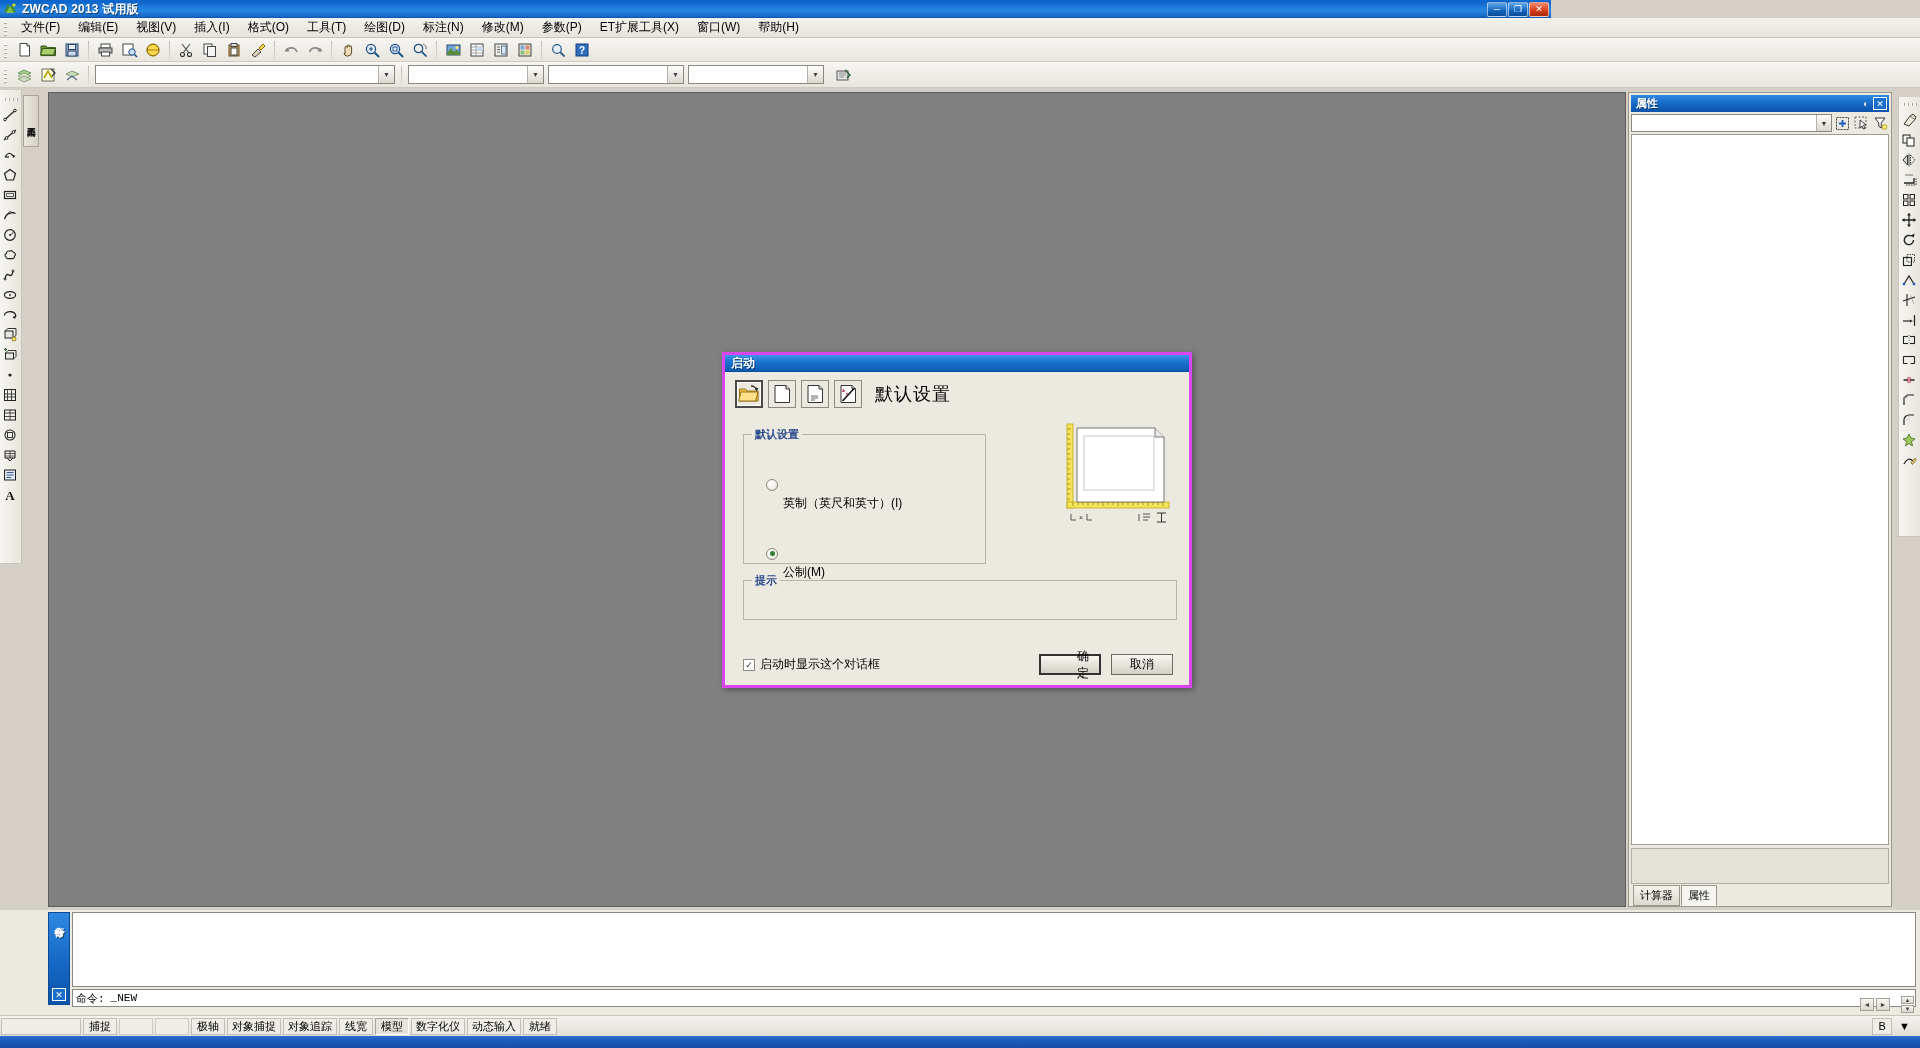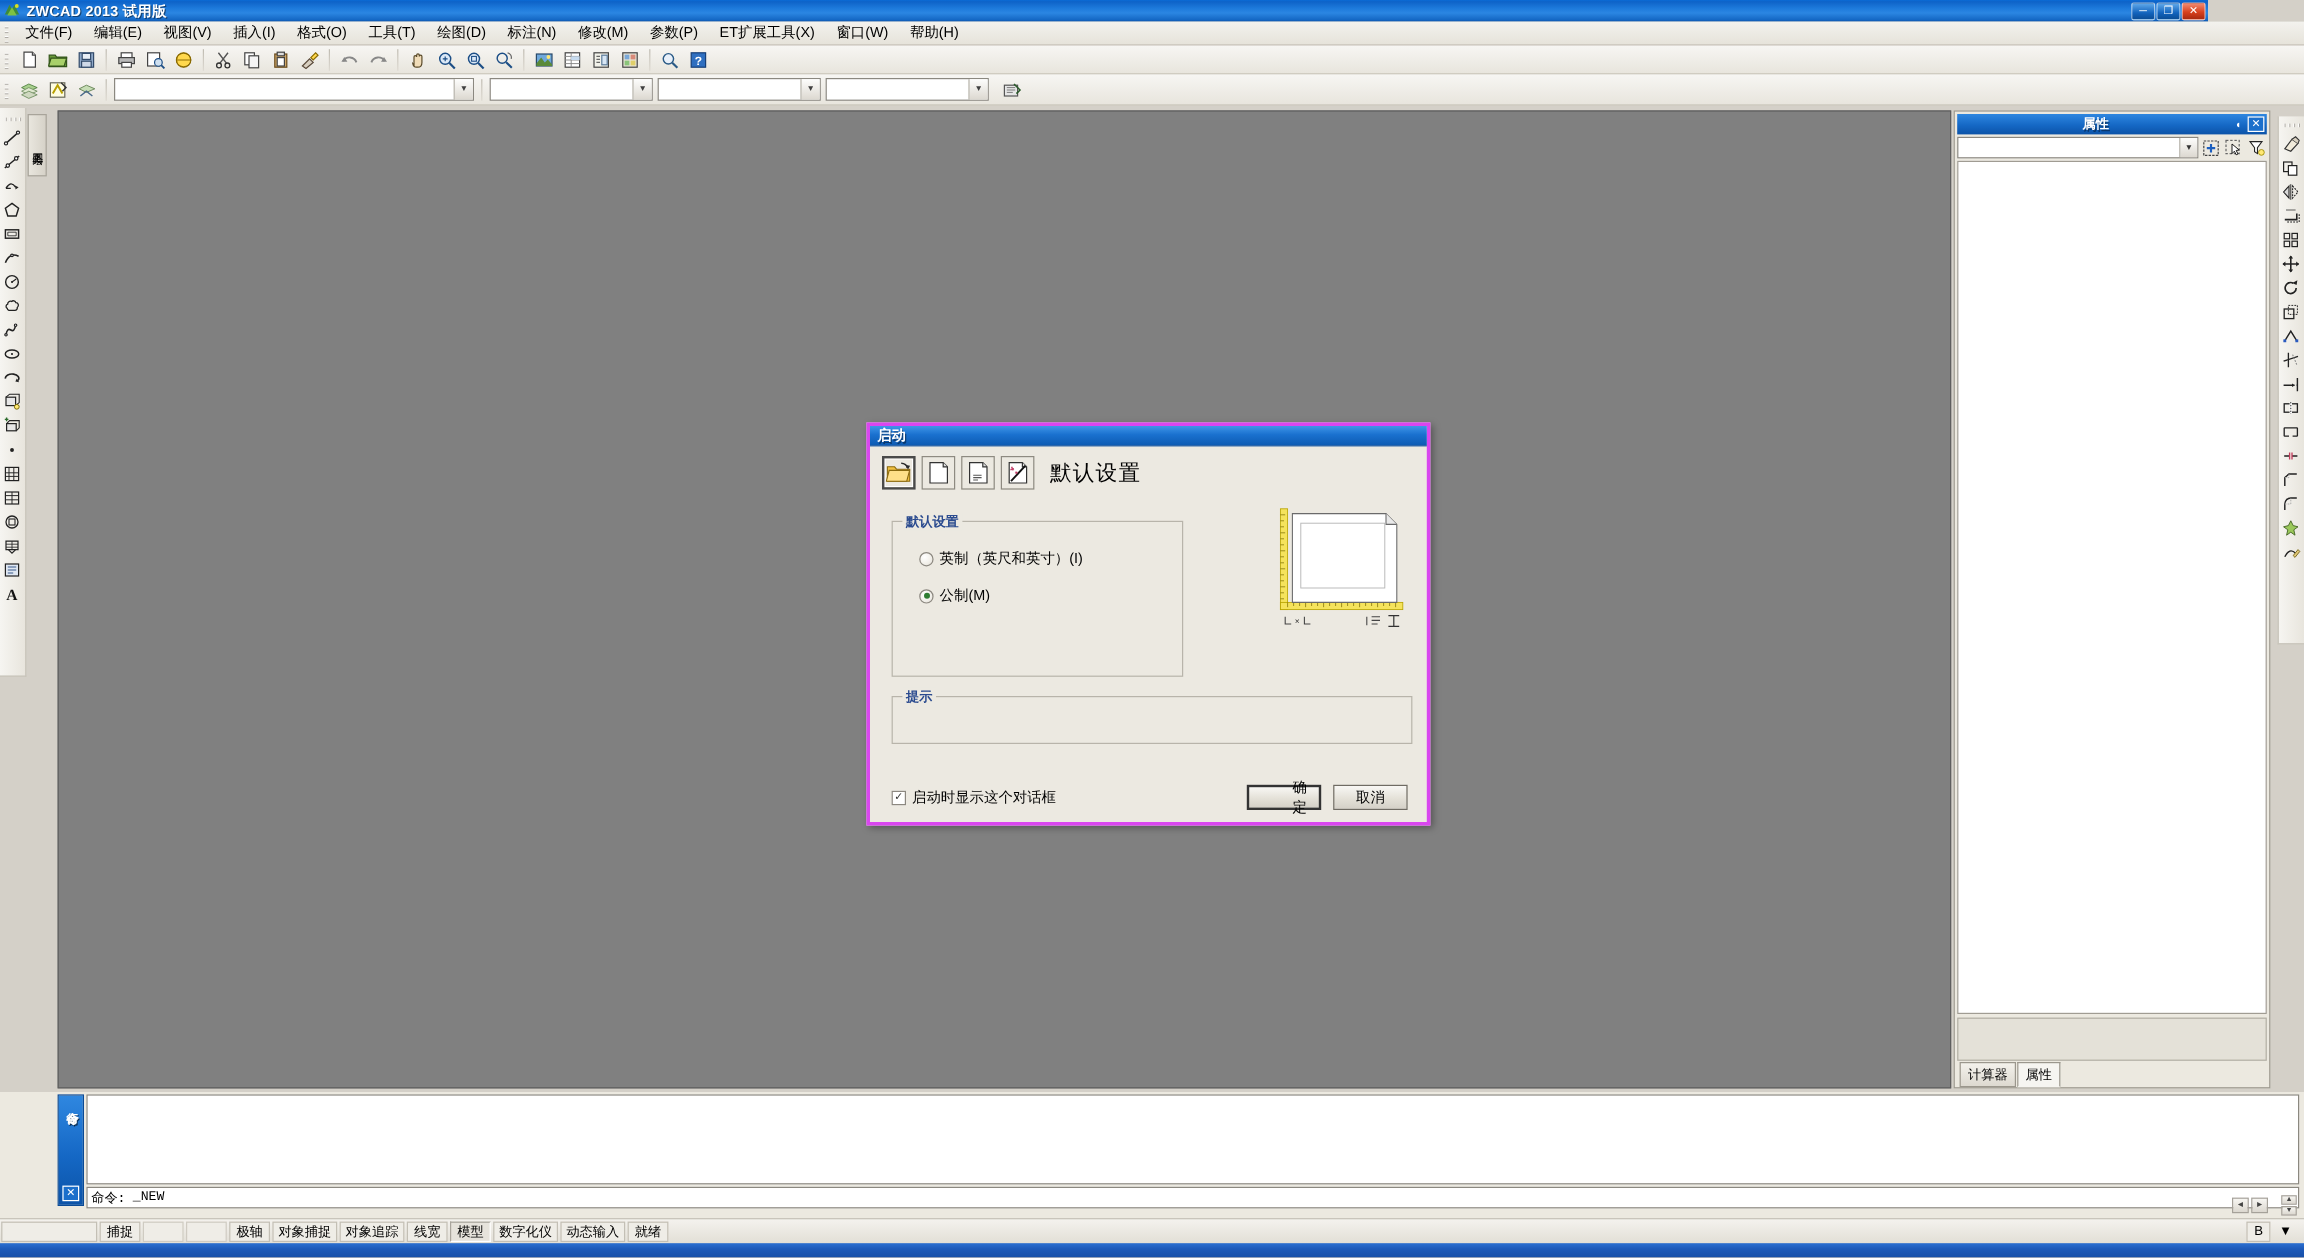--- a/index.html
+++ b/index.html
@@ -7,21 +7,21 @@
     width: 1920px; height: 1048px;
     overflow: hidden;
     font-family: "Liberation Sans", "DejaVu Sans", sans-serif;
     font-size: 12px;
     background: #d4d0c8;
   }
   #app { position: relative; width: 1920px; height: 1048px; }
 
   
   .titlebar {
-    position: absolute; left: 0; top: 0; width: 1840px; height: 18px;
+    position: absolute; left: 0; top: 0; width: 1551px; height: 18px;
     background: linear-gradient(to bottom, #0a6bd6 0%, #0e63c8 8%, #1e7bdc 40%, #2b86e2 60%, #1467c4 92%, #0c53a8 100%);
     display: flex; align-items: center;
   }
   .tb-icon {
     width: 16px; height: 14px; margin-left: 2px; position: relative; flex: 0 0 auto;
   }
   .tb-title {
     color: #ffffff; font-size: 12px; font-weight: bold;
     text-shadow: 1px 1px 0 rgba(0,0,0,0.45);
     margin-left: 4px; letter-spacing: 0.2px; white-space: nowrap;
@@ -133,21 +133,21 @@
     width: 1578px; height: 815px;
     background: #808080;
     border: 1px solid #5e5e5e;
   }
 
   
   .props {
     position: absolute; left: 1628px; top: 92px; width: 264px; height: 815px;
     background: #ece9e0;
     border: 1px solid #9b978d;
-    display: flex; flex-direction: column; text-align: center;
+    display: flex; flex-direction: column;
   }
   .props-title {
     height: 17px; margin: 2px 2px 0 2px;
     background: linear-gradient(to bottom,#2f87e0,#1568c5 55%,#0c53a8);
     display:flex; align-items:center; padding: 0 2px;
   }
   .props-title .t {
     color:#fff; font-size:11px; font-weight:bold; flex:1 1 auto;
     text-shadow: 1px 1px 0 rgba(0,0,0,.4); padding-left:3px;
   }
@@ -296,21 +296,21 @@
     font-size:11px; color:#2b4b8f; font-weight:bold;
   }
   .radio-row { display:flex; align-items:center; margin: 0 0 14px 22px; }
   .radio {
     width: 12px; height:12px; border-radius:50%;
     border:1px solid #8c8880; background: radial-gradient(circle at 35% 32%, #ffffff 0%, #f1efe9 60%, #dcd8d0 100%);
     margin-right:5px; display:flex;align-items:center;justify-content:center; flex:0 0 auto;
   }
   .radio .dot { width:5px;height:5px;border-radius:50%;background:#2e7d32; display:none; }
   .radio.on .dot { display:block; }
-  .radio-label { font-size:12px; color:#000; }
+  .radio-label { font-size:12px; color:#000;margin-top:38px; }
   .tip-text { font-size:12px; color:#000; }
   .chk {
     width: 12px; height: 12px; border:1px solid #8c8880; background:#fff;
     display:flex;align-items:center;justify-content:center;margin-right:5px; flex:0 0 auto;
     font-size:9px; color:#333;
   }
   .dlg-btn {
     width: 62px; height: 21px;
     background: linear-gradient(to bottom,#f8f7f4,#e4e1d8 55%,#d4d0c7);
     border: 1px solid #6f6b63;

